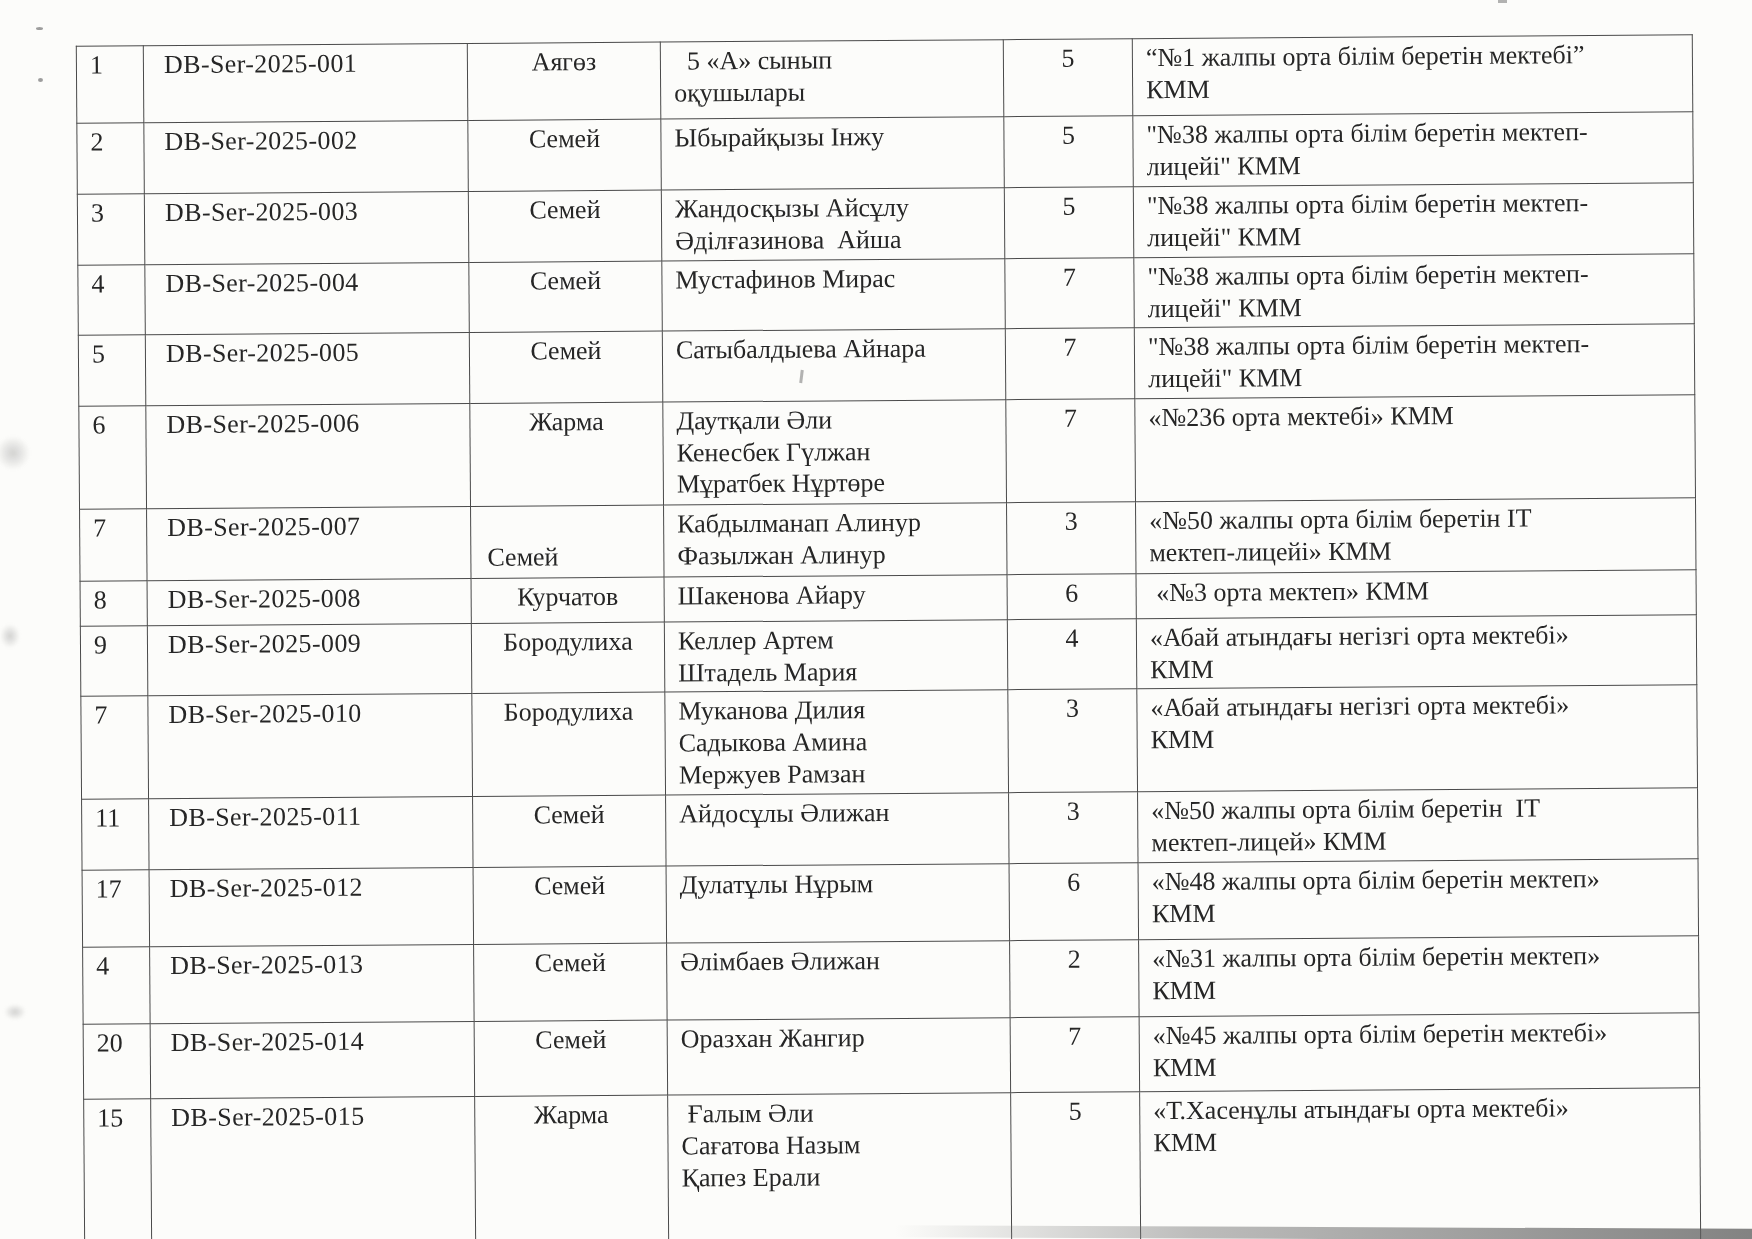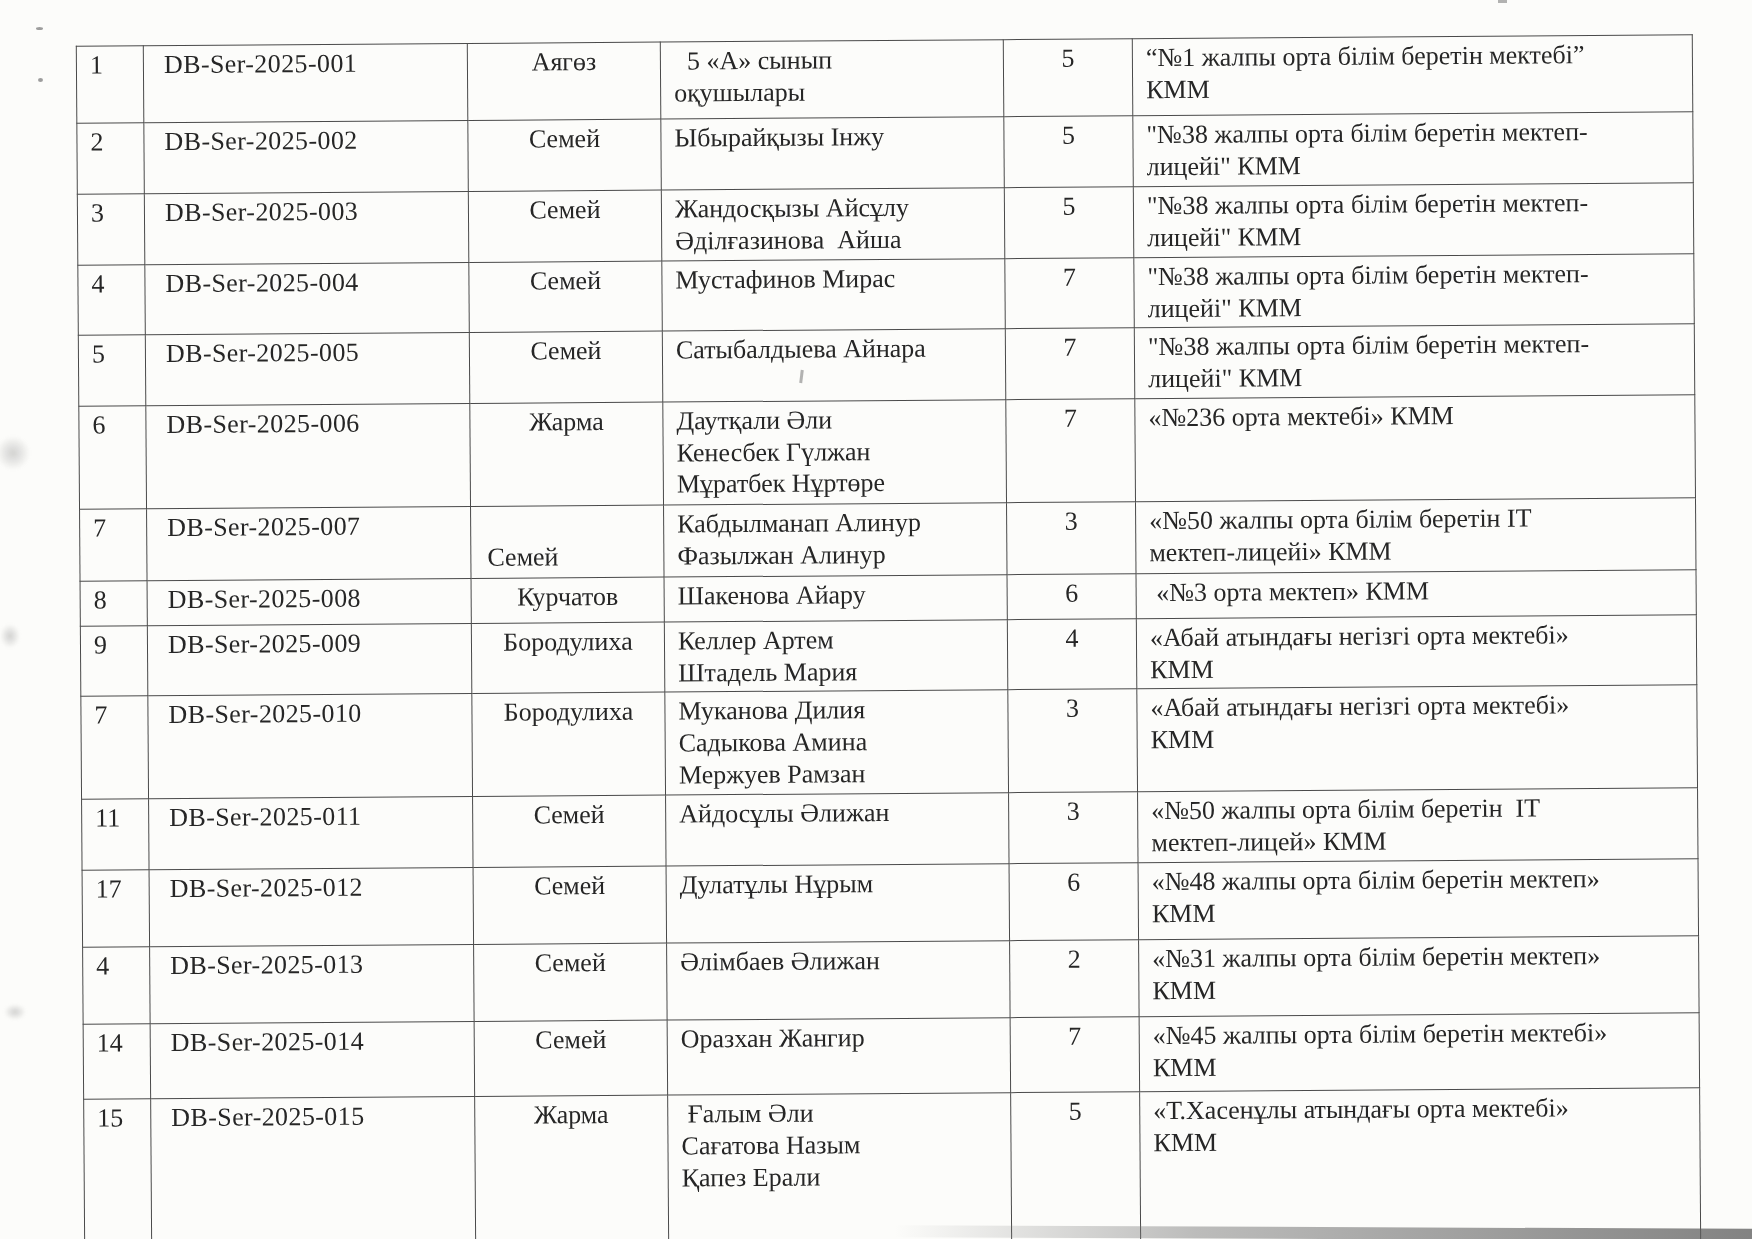--- a/index.html
+++ b/index.html
@@ -223,21 +223,21 @@
         <tr class="r13">
     <td class="c-no">4</td>
     <td class="c-id">DB-Ser-2025-013</td>
     <td class="c-district">Семей</td>
     <td class="c-participants">Әлімбаев Әлижан</td>
     <td class="c-count">2</td>
     <td class="c-school">«№31 жалпы орта білім беретін мектеп»
 КММ</td>
   </tr>
         <tr class="r14">
-    <td class="c-no">14</td>
+    <td class="c-no">20</td>
     <td class="c-id">DB-Ser-2025-014</td>
     <td class="c-district">Семей</td>
     <td class="c-participants">Оразхан Жангир</td>
     <td class="c-count">7</td>
     <td class="c-school">«№45 жалпы орта білім беретін мектебі»
 КММ</td>
   </tr>
         <tr class="r15">
     <td class="c-no">15</td>
     <td class="c-id">DB-Ser-2025-015</td>

